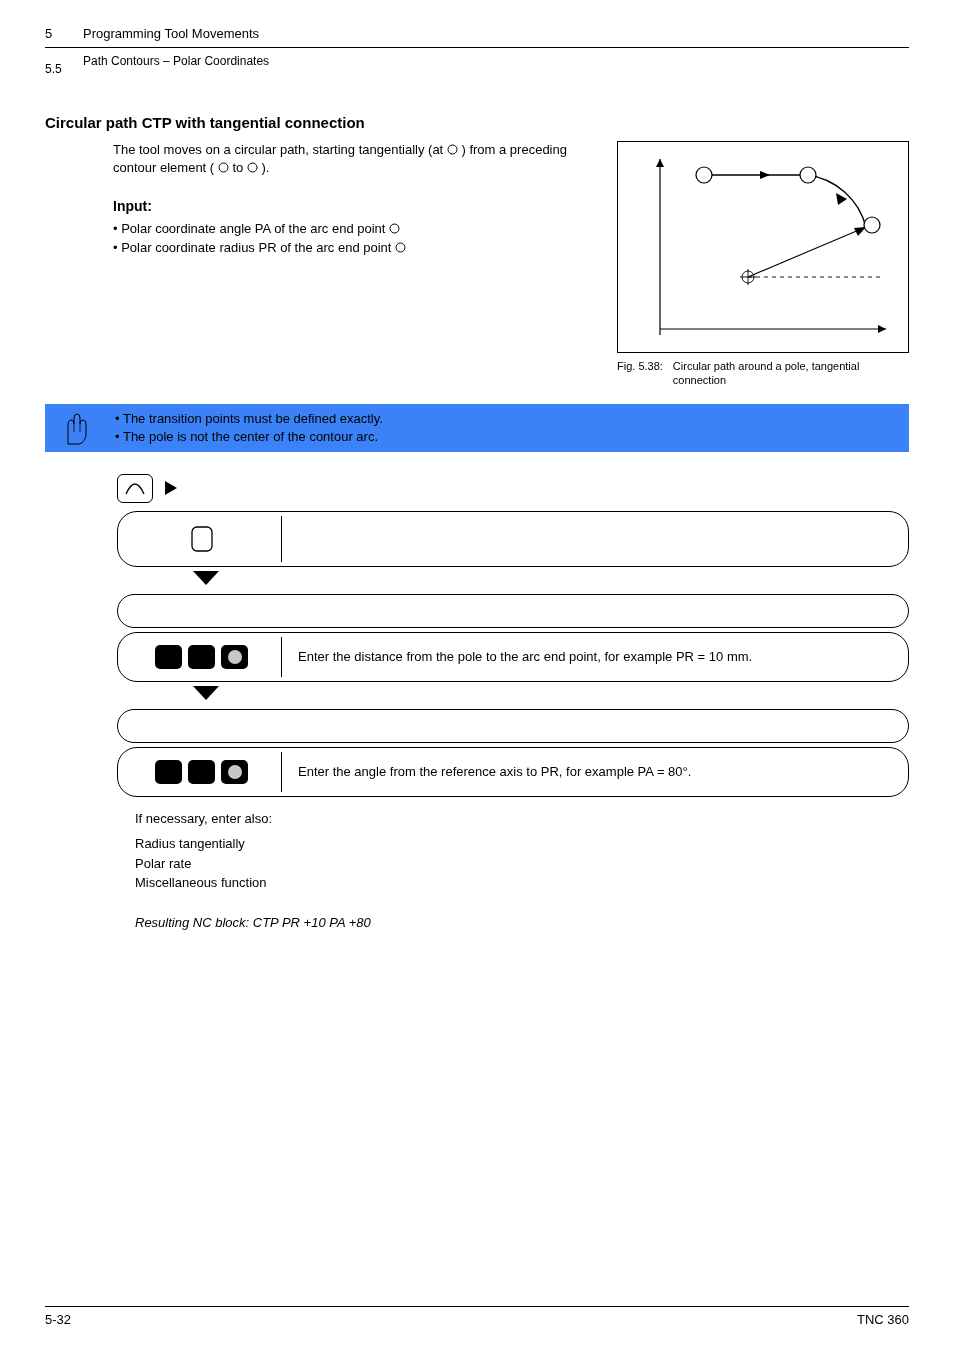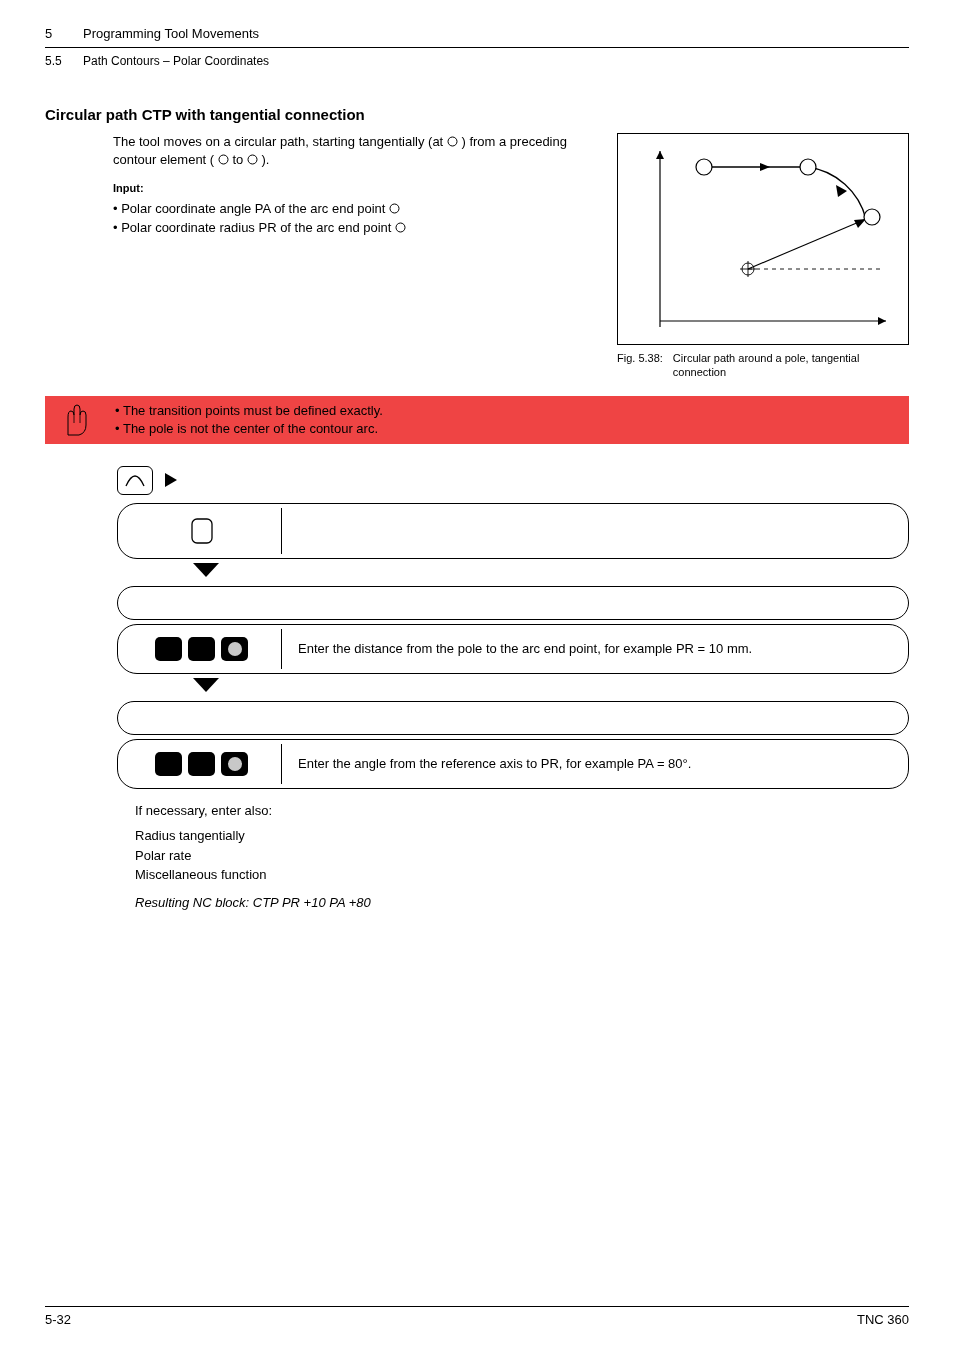--- a/index.html
+++ b/index.html
@@ -21,32 +21,32 @@
     padding-bottom: 4px;
   }
   .hdr-top .chapno { width: 20px; }
   .hr-thin { border: none; border-top: 0.6px solid #000; margin: 2px 0 6px; }
   .hdr-sub {
     display: flex;
     gap: 14px;
     font-size: 12px;
     padding-bottom: 4px;
   }
-  .hdr-sub .secno { width: 24px; }
+  .hdr-sub .secno { width: 24px; margin-top: 8px; }
   .content { margin-top: 34px; }
   h2.section {
     font-size: 15px;
     font-weight: bold;
     margin-bottom: 10px;
   }
   .two-col { display: flex; gap: 14px; }
   .left-col { flex: 1 1 auto; padding-left: 68px; }
   .right-col { width: 292px; flex: 0 0 292px; }
   .indent-p { font-size: 13px; line-height: 1.35; }
-  .input-label { font-weight: bold; font-size: 11px; margin: 14px 0 6px; }
+  .input-label { font-weight: bold; font-size: 14px; margin: 22px 0 6px; }
   ul.bullets { list-style: none; padding-left: 0; }
   ul.bullets li { font-size: 13px; line-height: 1.45; }
   ul.bullets li::before { content: "• "; }
   .note-bullets { list-style:none; padding:0; }
   .note-bullets li::before { content:"• "; }
   .fig-box {
     border: 0.6px solid #000;
     width: 100%;
     height: 212px;
     padding: 8px;
@@ -56,23 +56,23 @@
   }
   .fig-caption {
     display: flex;
     font-size: 11px;
     margin-top: 6px;
     line-height: 1.3;
     gap: 10px;
   }
   .fig-caption .figno { white-space: nowrap; flex: 0 0 auto; }
   .note-bar {
-    background: #ef4444;
-    display: flex;
-    align-items: center;
+    background: #3b82f6;
+    display: flex;
+    align-items: flex-end;
     gap: 18px;
     padding: 6px 10px 6px 10px;
     margin: 16px 0 22px 0;
   }
   .note-bar .hand {
     width: 42px;
     flex: 0 0 42px;
     display: flex;
     align-items: center;
     justify-content: center;
@@ -127,21 +127,21 @@
   }
   .gray-key {
     width:27px; height:24px; border-radius:5px; background:#000;
     display:flex; align-items:center; justify-content:center;
   }
   .gray-key .ring {
     width:14px;height:14px;border-radius:50%;
     background:#c8c8c8;
   }
   .after-text { margin-left:90px; margin-top:12px; font-size:13px; line-height:1.5; }
-  .after-text .italic { font-style: italic; margin-top:8px; }
+  .after-text .italic { font-style: italic; margin-top:20px; }
   .footer {
     position:absolute; bottom:24px; left:45px; right:45px;
     display:flex; justify-content:space-between;
     font-size:13px;
   }
   .footer::before {
     content:"";
     position:absolute;
     top:-6px; left:0; right:0;
     border-top:0.6px solid #000;

